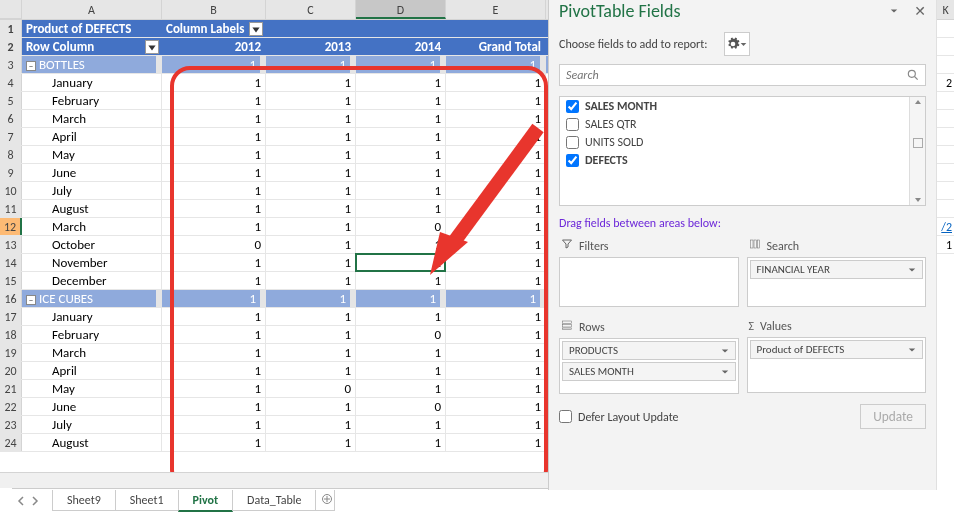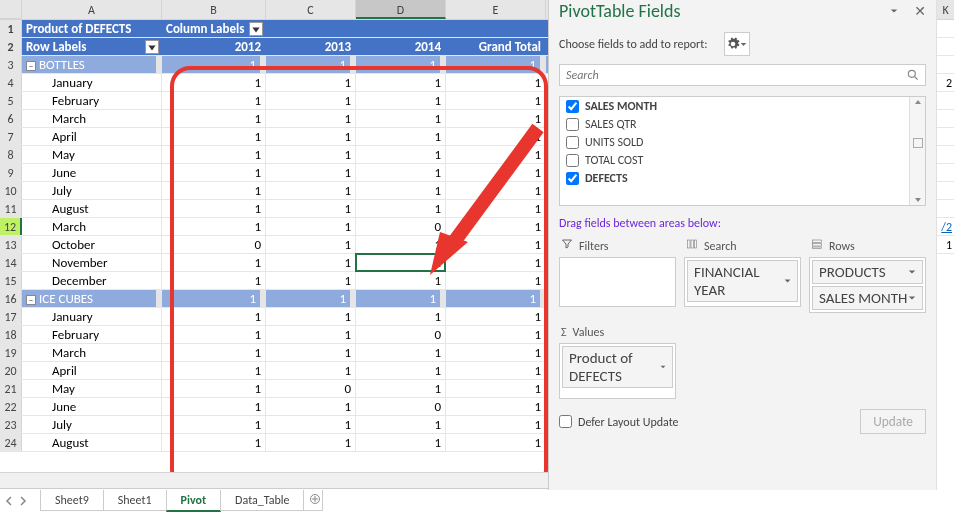--- a/index.html
+++ b/index.html
@@ -9,21 +9,21 @@
 .col-headers { display: flex; height: 20px; background: #e6e6e6; border-bottom: 1px solid #d4d4d4; }
 .row-hdr-cell { width: 22px; background: #e6e6e6; border-right: 1px solid #d4d4d4; border-bottom: 1px solid #d4d4d4; }
 .col-hdr { text-align: center; border-right: 1px solid #d4d4d4; line-height: 20px; color: #444; font-size: 12px; }
 .col-hdr.sel { background: #c7c7c7; border-bottom: 2px solid #217346; }
 .cA { width: 140px; } .cB { width: 104px; } .cC { width: 90px; } .cD { width: 90px; } .cE { width: 100px; }
 
 
 .grid-body { position: relative; }
 .grid-row { display: flex; height: 18px; border-bottom: 1px solid #e6e6e6; font-size: 13px; }
 .row-num { width: 22px; background: #e6e6e6; border-right: 1px solid #d4d4d4; text-align: center; line-height: 18px; color: #444; font-size: 12px; }
-.row-num.sel { background: #bef264; border-right: 2px solid #217346; }
+.row-num.sel { background: #fdba74; border-right: 2px solid #217346; }
 .cell { border-right: 1px solid #e6e6e6; padding: 0 4px; line-height: 18px; overflow: hidden; }
 .cell.r { text-align: right; }
 .cell.l { text-align: left; }
 
 
 .pt-head { background: #4472c4; color: #fff; font-weight: bold; }
 .pt-head .cell { border-right: 1px solid #4472c4; position: relative; }
 .pt-sub { background: #8faadc; color: #fff; }
 .pt-sub .cell { border-right: 6px solid #e5e5e5; }
 .dd-btn { display: inline-block; width: 14px; height: 14px; background: #fff; border: 1px solid #999; position: absolute; right: 2px; top: 2px; }
@@ -31,21 +31,21 @@
 .exp-btn { display: inline-block; width: 10px; height: 10px; border: 1px solid #888; background: #fff; text-align:center; line-height:8px; font-size:9px; color:#444; margin-right:3px; vertical-align: middle;}
 
 
 .sel-cell { position: absolute; border: 2px solid #217346; pointer-events: none; }
 
 
 .annot-rect { position: absolute; border: 4px solid #e8352d; border-radius: 20px; pointer-events: none; }
 .annot-arrow { position: absolute; pointer-events: none; }
 
 
-.sheet-tabs { position: absolute; bottom: 5px; left: 0; right: 0; height: 24px; display: flex; align-items: center; background: #fff; border-top: 1px solid #ccc; padding-left: 40px; }
+.sheet-tabs { position: absolute; bottom: 5px; left: 12px; right: 0; height: 24px; display: flex; align-items: center; background: #fff; border-top: 1px solid #ccc; padding-left: 40px; }
 .tab-nav { position: absolute; left: 4px; display: flex; gap: 4px; }
 .tab-nav svg { width: 10px; height: 10px; }
 .tab { padding: 3px 14px; border: 1px solid #ccc; border-top: none; background: #fff; font-size: 12px; color: #444; margin-right: -1px; cursor: pointer; }
 .tab.active { background: #fff; border-bottom: 2px solid #217346; font-weight: bold; color: #217346; }
 .tab-add { width: 20px; text-align:center; padding:3px 6px; border:1px solid #ccc; border-top:none;}
 
 
 .panel { position: absolute; right: 18px; top: 0; width: 388px; height: 490px; background: #f3f3f3; border-left: 1px solid #ccc; font-size: 12px; color: #444; }
 .panel-head { padding: 0 10px 8px; display:flex; justify-content: space-between; align-items: center; }
 .panel-title { color: #217346; font-size: 18px; font-weight: 300; }
@@ -57,26 +57,26 @@
 .search-wrap .sicon { position: absolute; right: 16px; top: 4px; }
 
 .fields { margin: 4px 10px 0; border: 1px solid #ccc; background: #fff; height: 110px; position:relative; overflow:hidden; }
 .field-row { display:flex; align-items:center; padding: 2px 6px; gap: 6px; }
 .field-row input[type=checkbox] { width:13px; height:13px; }
 .field-row .fname { font-size: 12px; }
 .field-row .fname.b { font-weight: bold; }
 .fields-scroll { position:absolute; right:0; top:0; width:16px; height:100%; border-left:1px solid #ddd; background:#f5f5f5; display:flex; flex-direction:column; justify-content:space-between; align-items:center; }
 
 .drag-label { padding: 10px 10px 4px; color:#6d28d9; }
-.areas { display: grid; grid-template-columns: 1fr 1fr 1fr; gap: 8px; padding: 0 10px; }
+.areas { display: grid; grid-template-columns: 1fr 1fr; gap: 8px; padding: 0 10px; }
 .area { }
 .area-head { display:flex; align-items:center; gap:6px; padding: 4px 2px; color:#555; font-size:12px; }
 .area-box { background:#fff; border:1px solid #ccc; height: 50px; padding:2px; }
 .area-box.tall { height: 56px; }
-.field-pill { background:#f4f4f4; border:1px solid #ccc; padding:2px 6px; display:flex; justify-content:space-between; align-items:center; margin-bottom:2px; font-size:15px; cursor:pointer; }
+.field-pill { background:#f4f4f4; border:1px solid #ccc; padding:2px 6px; display:flex; justify-content:space-between; align-items:center; margin-bottom:2px; font-size:11px; cursor:pointer; }
 .field-pill svg { width:8px; height:8px; }
 
 .defer { padding: 10px; display:flex; justify-content:space-between; align-items:center; }
 .defer label { display:flex; align-items:flex-start; gap:6px; }
 .upd-btn { padding:3px 12px; border:1px solid #ccc; background:#f4f4f4; color:#aaa; }
 
 
 .edge { position:absolute; right:0; top:0; width:18px; height:490px; background:#fff; border-left:1px solid #e0e0e0; }
 .edge .eh { height:20px; background:#e6e6e6; border-bottom:1px solid #d4d4d4; text-align:center; line-height:20px; font-size:12px; color:#444;}
 .edge .ec { height:18px; border-bottom:1px solid #e6e6e6; text-align:right; padding-right:2px; line-height:18px; font-size:12px;}
@@ -109,21 +109,21 @@
           </svg></span>
     </div>
     <div class="cell cC"></div>
     <div class="cell cD"></div>
     <div class="cell cE"></div>
   </div>
 
   <div class="grid-row pt-head">
     <div class="row-num">2</div>
     <div class="cell cA l">
-      <span>Row Labels</span>
+      <span>Row Column</span>
       <span class="dd-btn"><svg viewBox="0 0 10 10">
             <path d="M2 3 L5 7 L8 3 Z" fill="#333"></path>
           </svg></span>
     </div>
     <div class="cell cB r">2012</div>
     <div class="cell cC r">2013</div>
     <div class="cell cD r">2014</div>
     <div class="cell cE r">Grand Total</div>
   </div>
 
@@ -374,24 +374,20 @@
           <input type="checkbox" checked="" style="">
           <span class="fname b">SALES MONTH</span>
         </div>
         <div class="field-row">
           <input type="checkbox" style="">
           <span class="fname">SALES QTR</span>
         </div>
         <div class="field-row">
           <input type="checkbox" style="">
           <span class="fname">UNITS SOLD</span>
-        </div>
-        <div class="field-row">
-          <input type="checkbox" style="">
-          <span class="fname">TOTAL COST</span>
         </div>
         <div class="field-row">
           <input type="checkbox" checked="" style="">
           <span class="fname b">DEFECTS</span>
         </div>
       </div>
     <div class="fields-scroll">
       <svg width="10" height="10" viewBox="0 0 10 10">
           <path d="M2 7 L5 3 L8 7 Z" fill="#888"></path>
         </svg>

